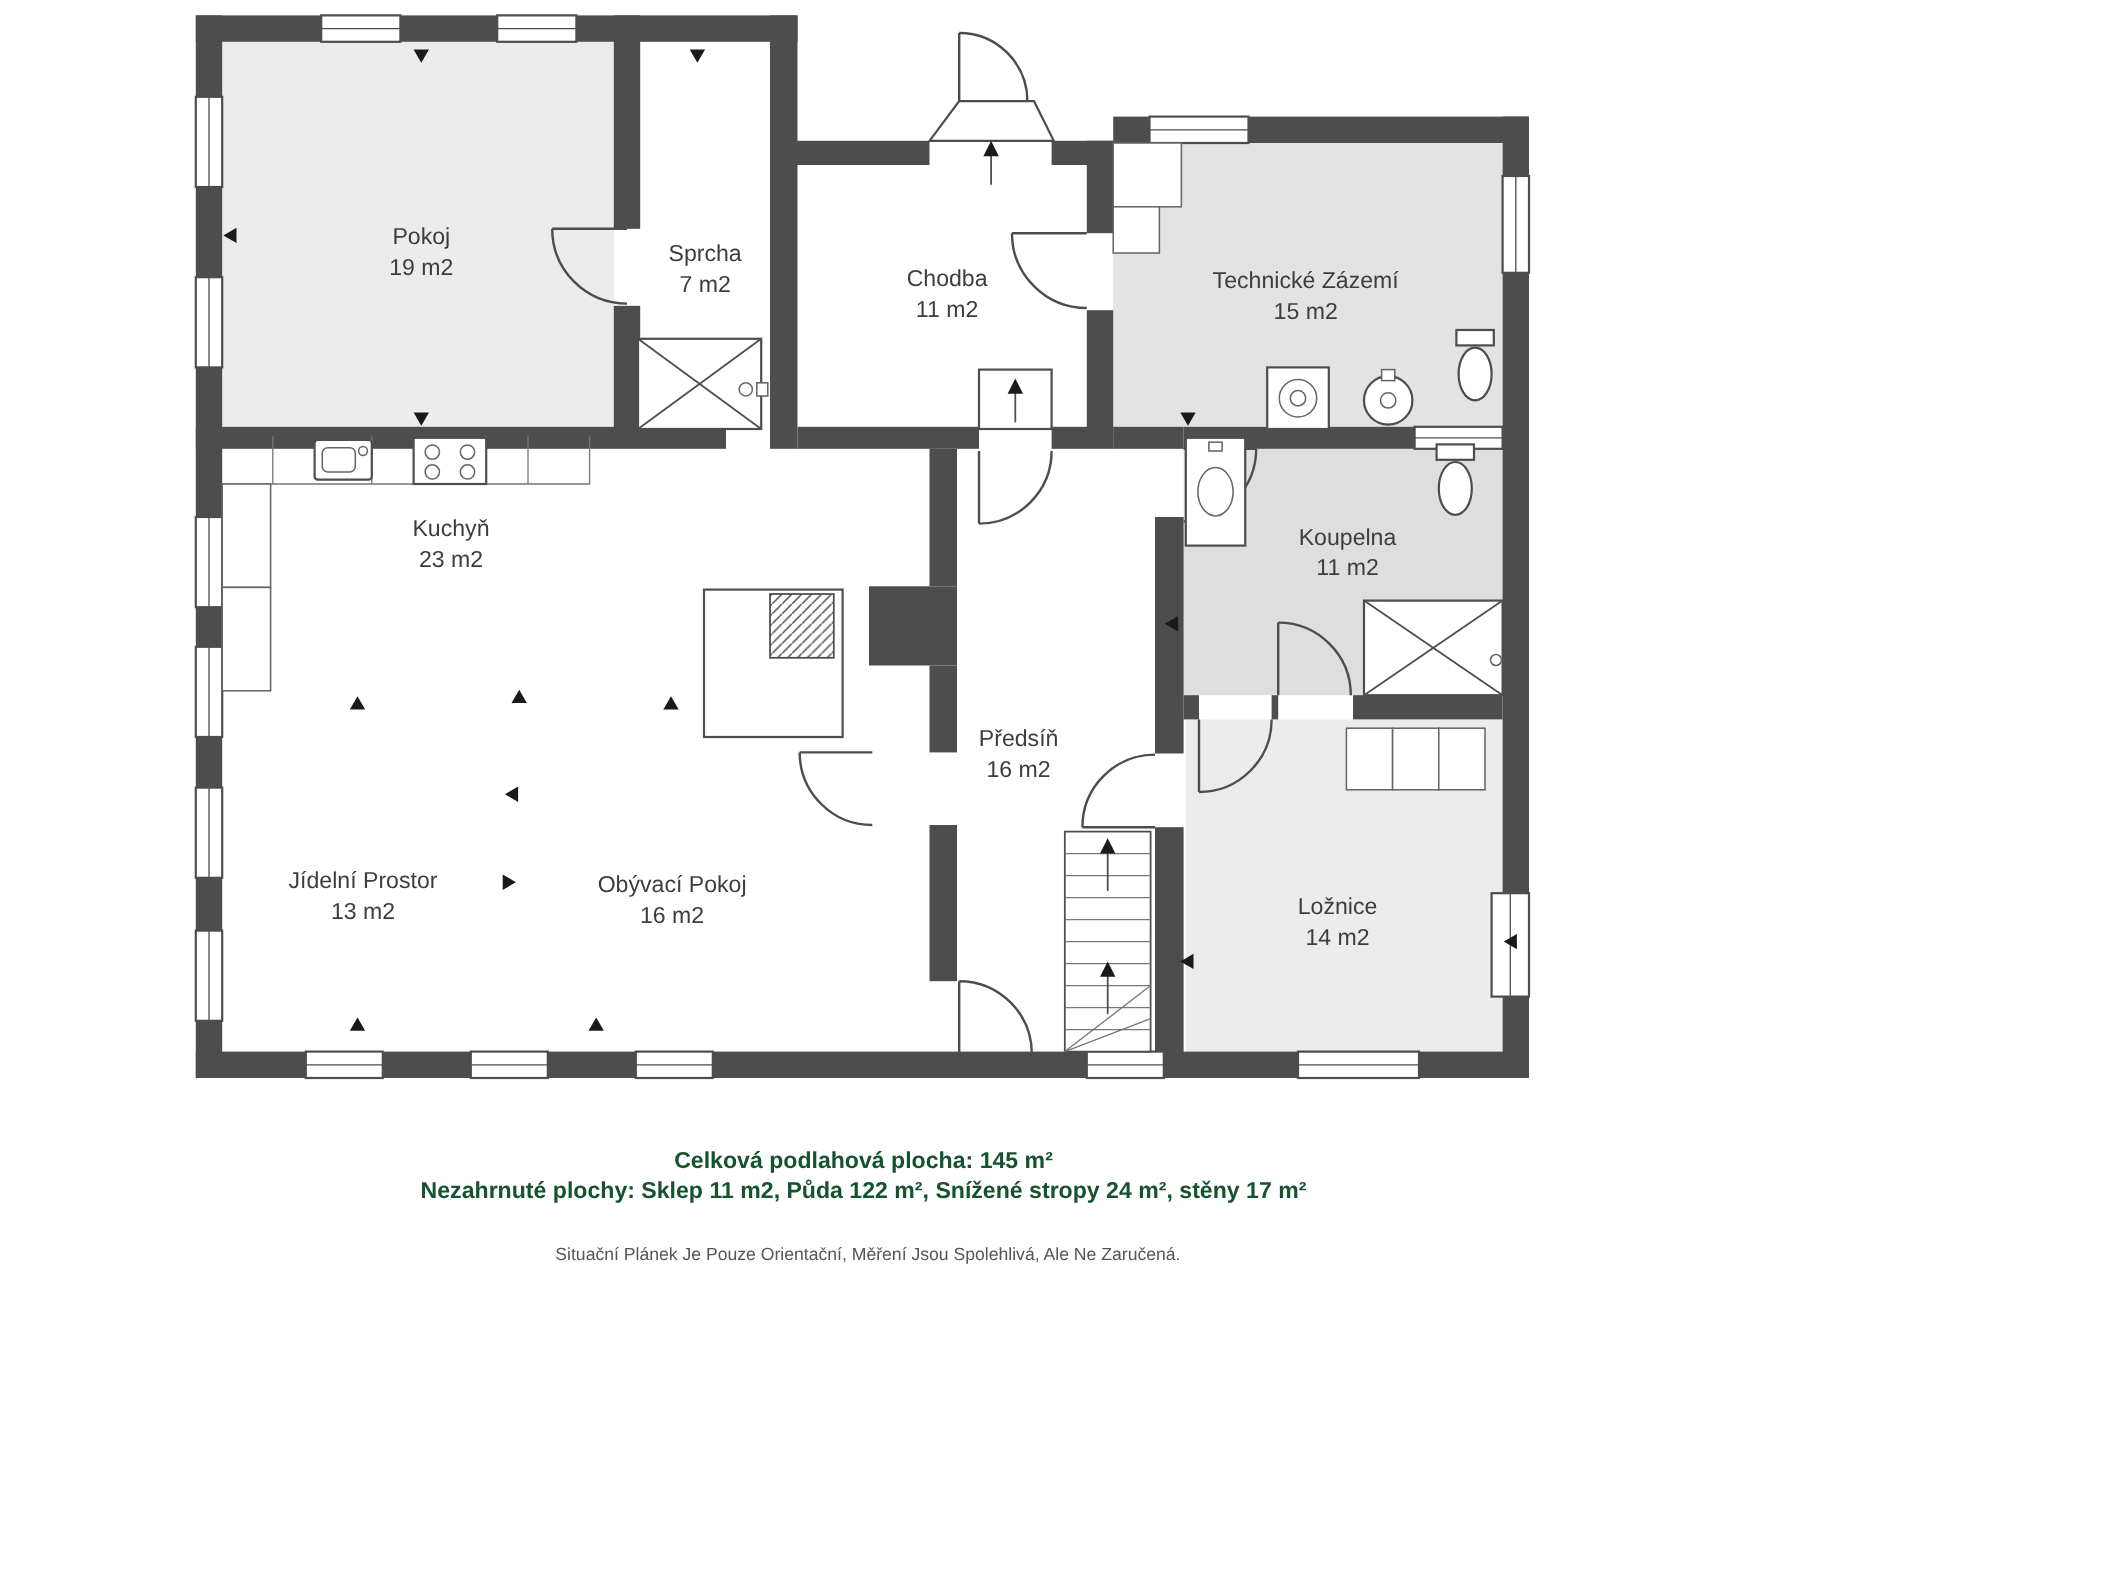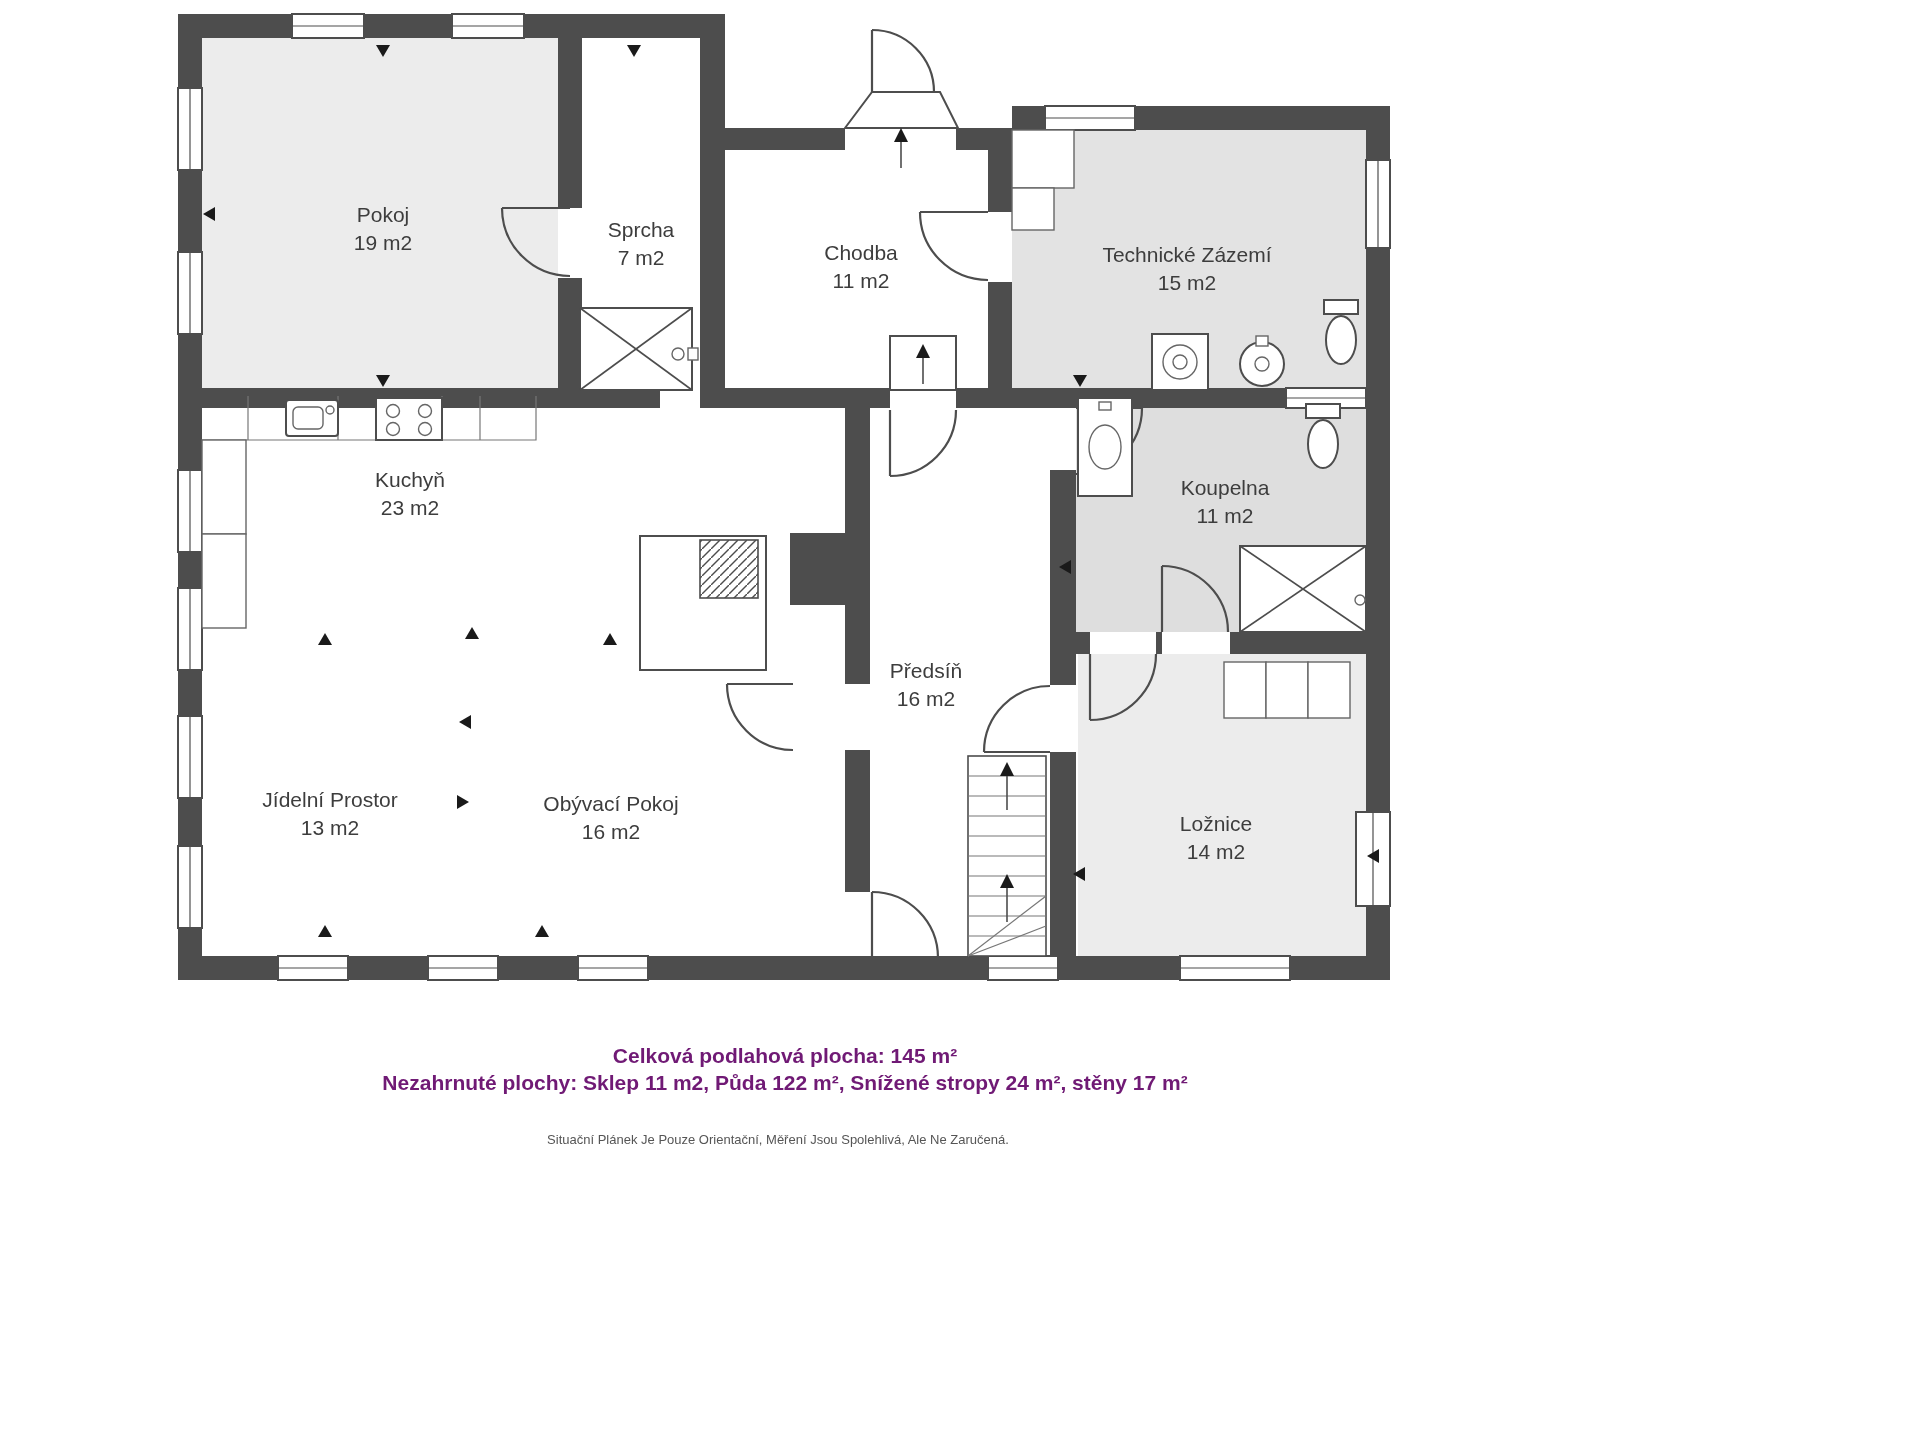--- a/index.html
+++ b/index.html
@@ -11,23 +11,23 @@
   .wf{fill:#ffffff;stroke:#4d4d4d;stroke-width:2;}
   .wl{stroke:#4d4d4d;stroke-width:1.2;}
   .door{stroke:#4d4d4d;stroke-width:2.2;fill:none;}
   .fix{fill:#ffffff;stroke:#4d4d4d;stroke-width:2;}
   .fixthin{fill:#ffffff;stroke:#666;stroke-width:1.4;}
   .ln{stroke:#4d4d4d;stroke-width:1.6;fill:none;}
   .lnthin{stroke:#777;stroke-width:1.2;fill:none;}
   .marker{fill:#1a1a1a;stroke:none;}
   .room-name{font-size:21px;fill:#3d3d3d;text-anchor:middle;}
   .footer{position:absolute;left:180px;width:1210px;top:1042px;text-align:center;
-          font-weight:bold;font-size:21px;color:#701a75;line-height:27px;}
-  .disclaimer{position:absolute;left:173px;width:1210px;top:1132px;text-align:center;
-          font-size:13px;color:#555;}
+          font-weight:bold;font-size:21px;color:#14532d;line-height:27px;}
+  .disclaimer{position:absolute;left:184px;width:1210px;top:1132px;text-align:center;
+          font-size:16px;color:#555;}
 </style>
 </head>
 <body>
 
 <div id="stage">
 <svg width="1920" height="1440" viewBox="0 0 1920 1440">
   <defs>
     <pattern id="hatch" patternUnits="userSpaceOnUse" width="9" height="9">
       <path d="M0,9 L9,0" stroke="#4d4d4d" stroke-width="1.4"></path>
     </pattern>

